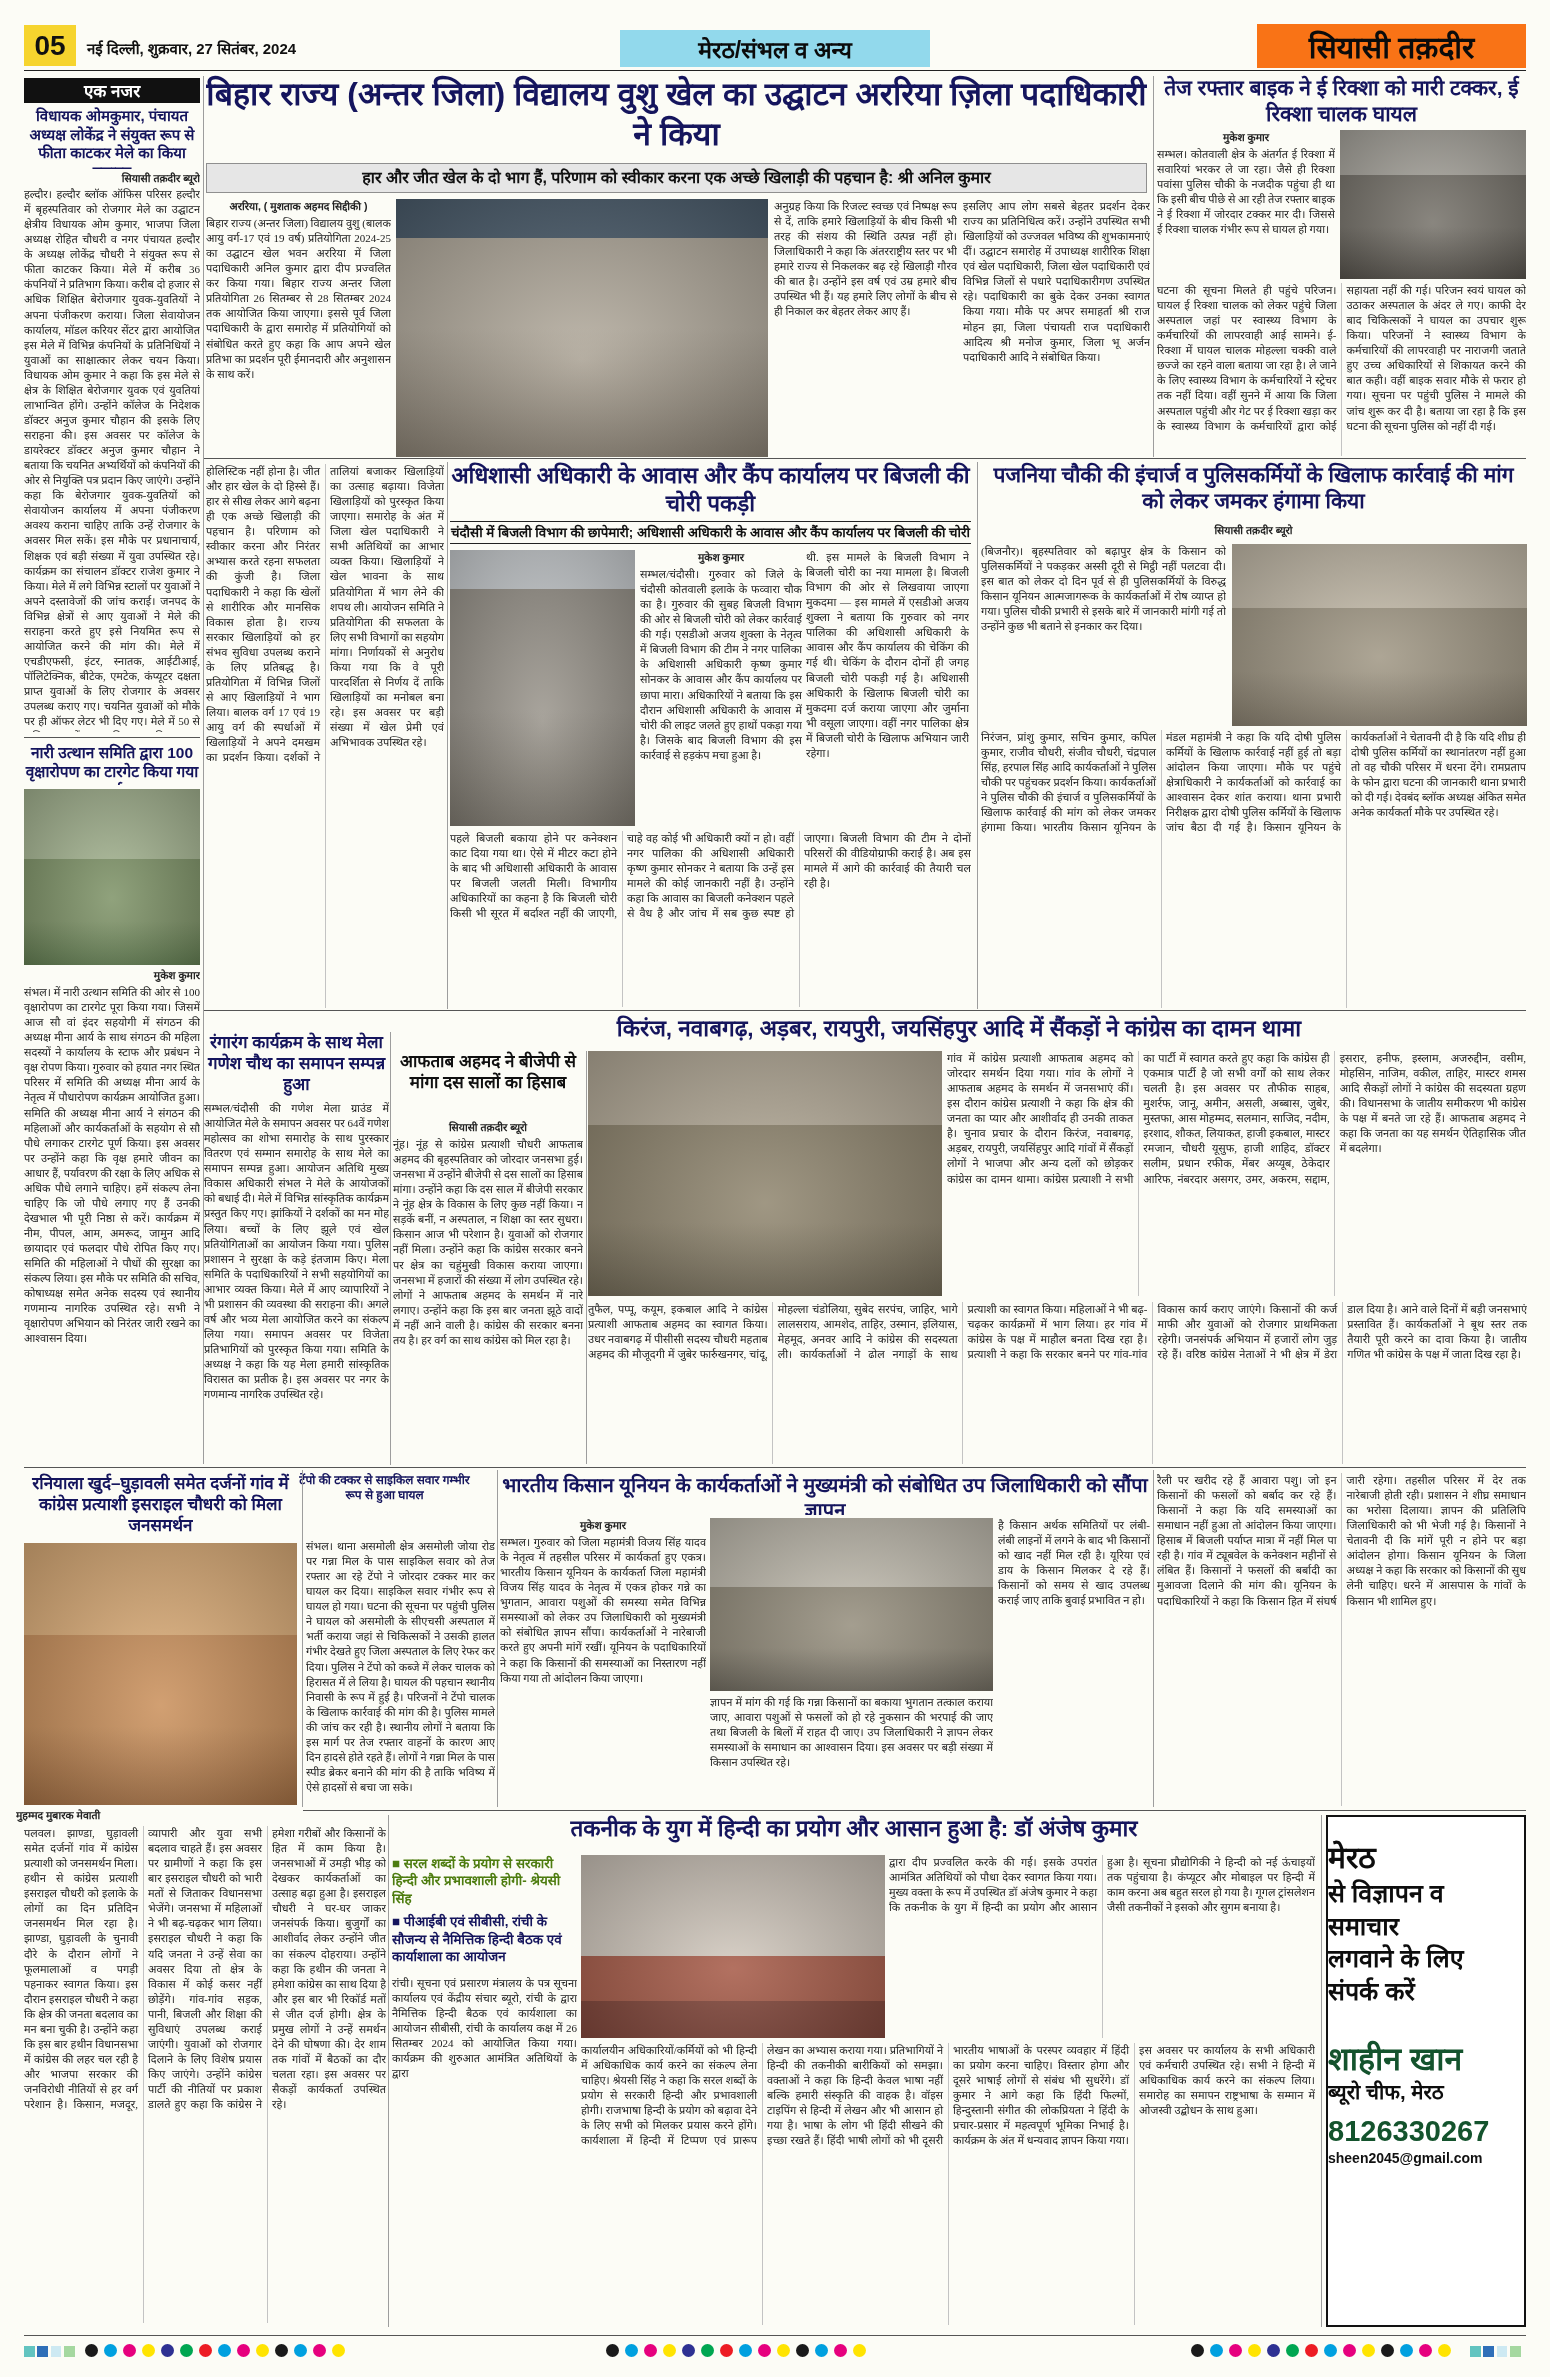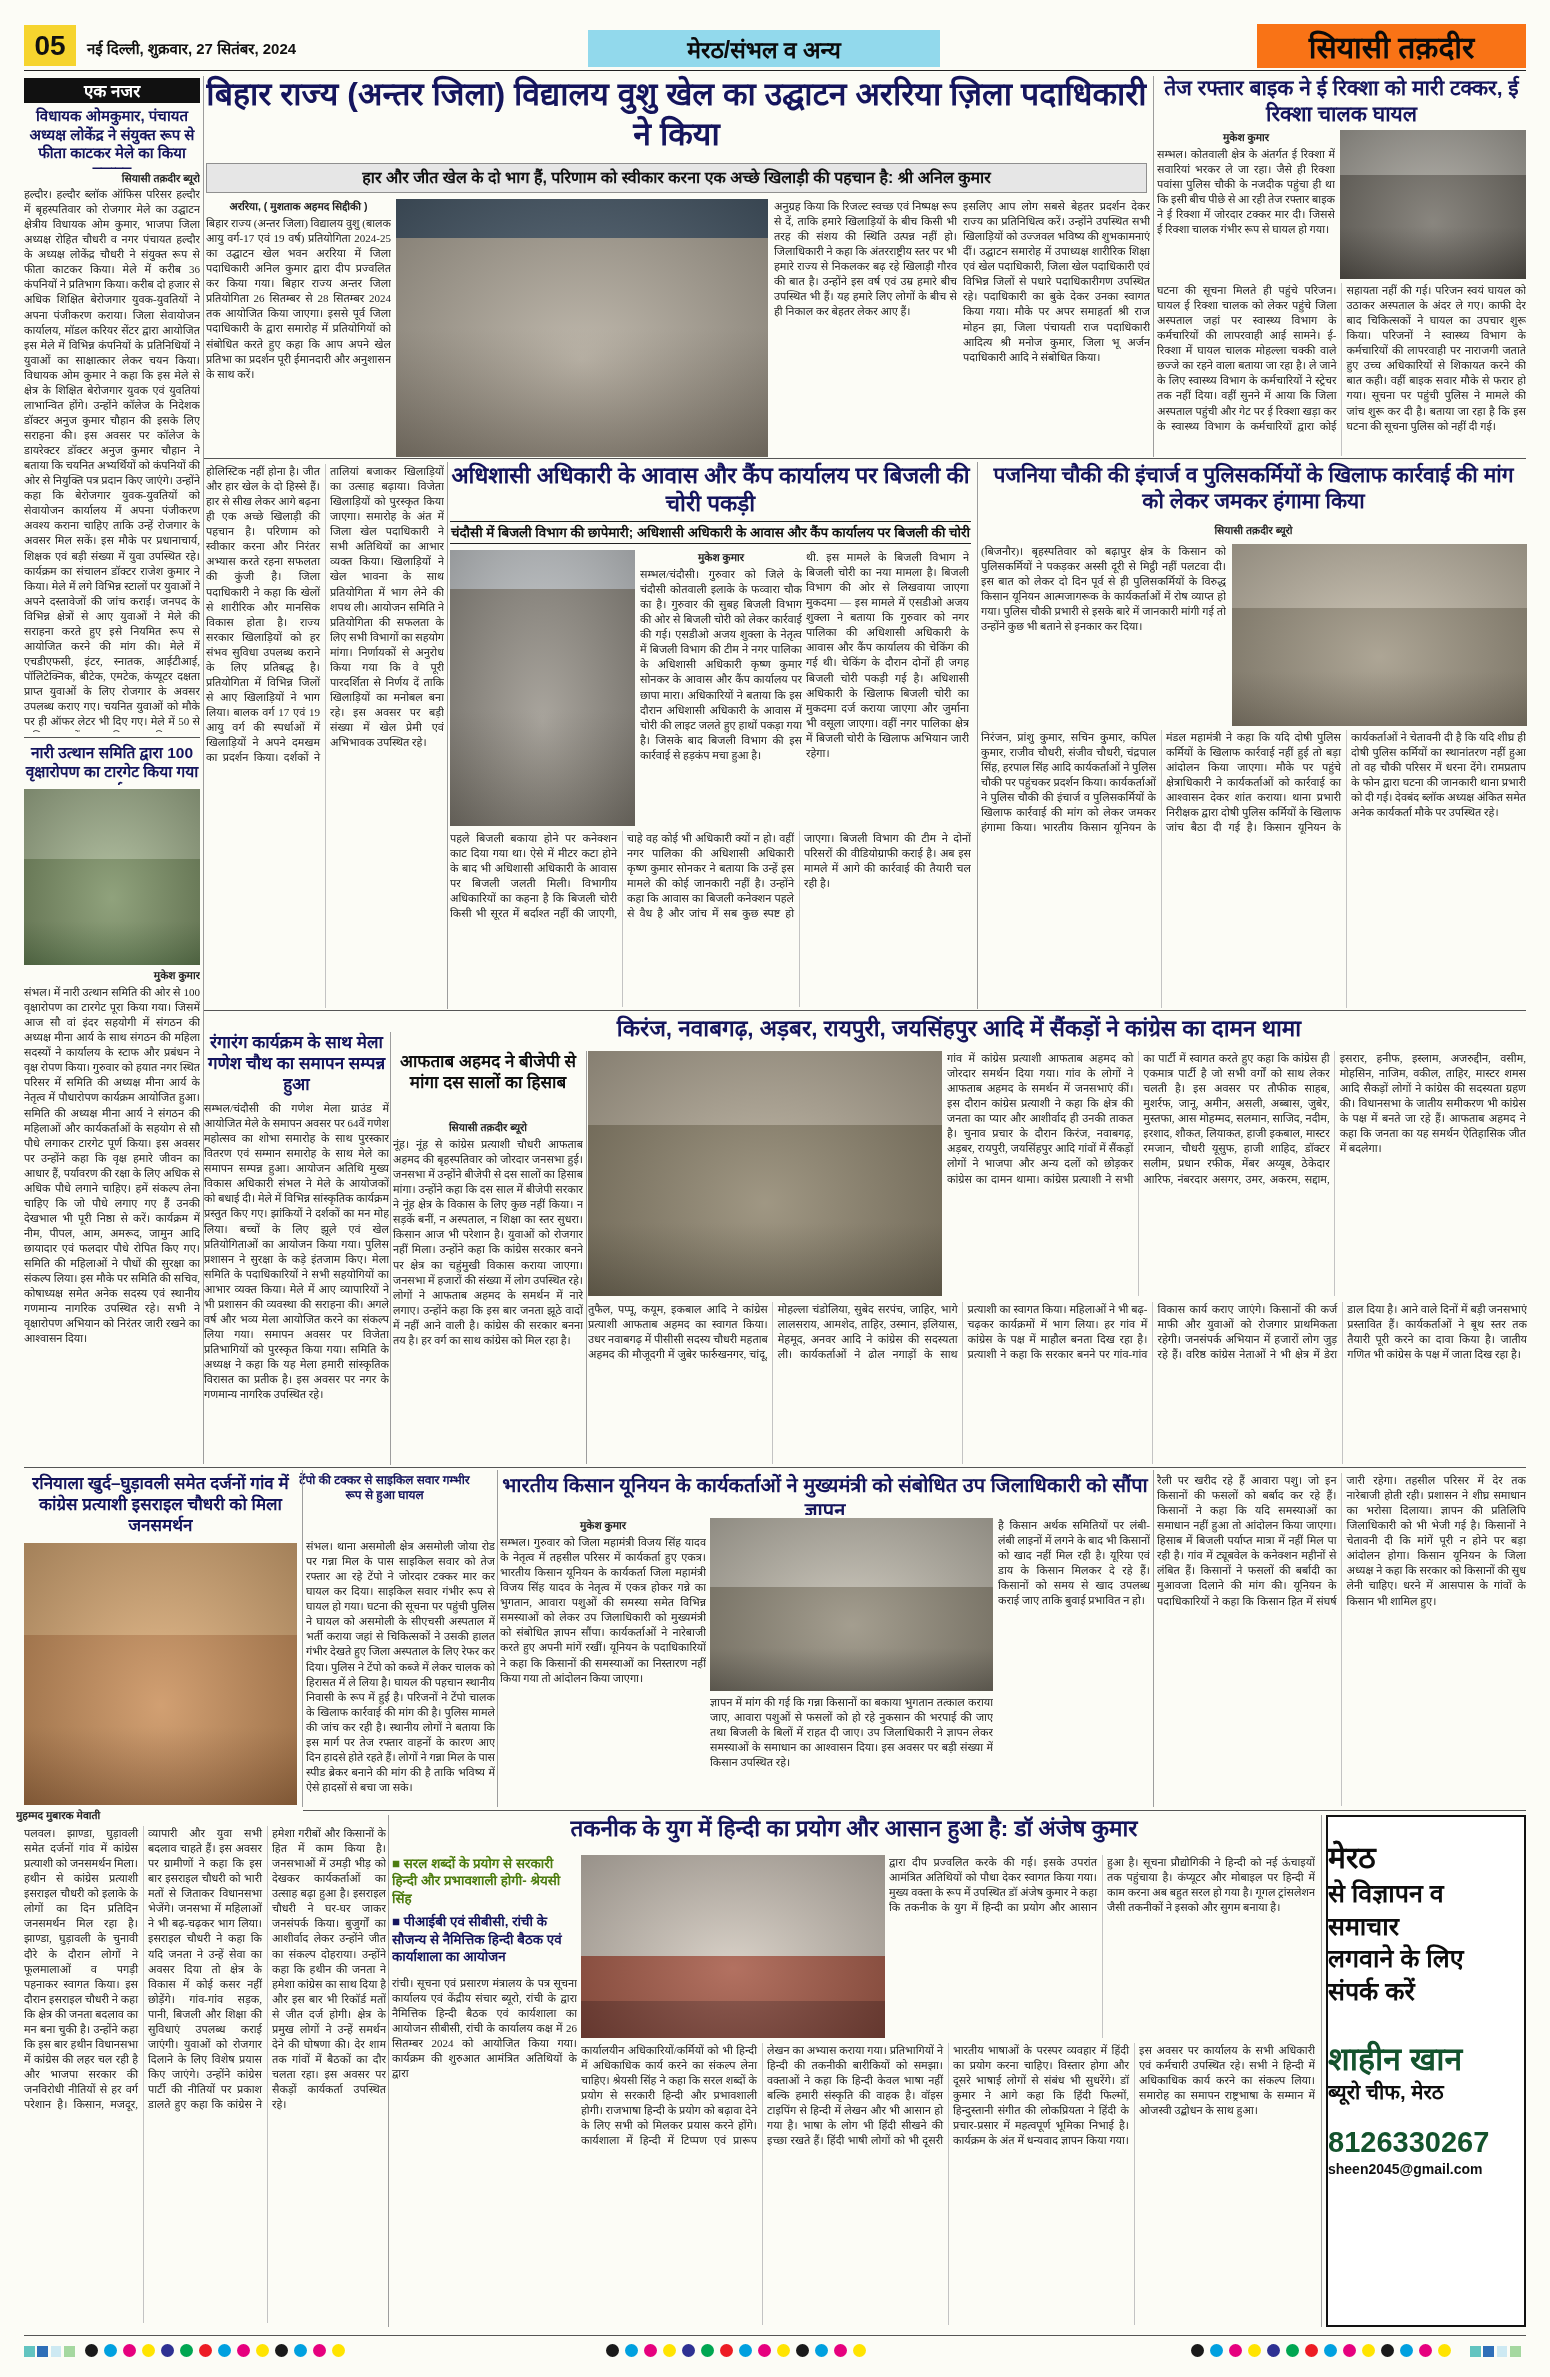--- a/index.html
+++ b/index.html
@@ -41,21 +41,21 @@
   .adbox .big{font-weight:700;font-size:25px;line-height:1.3;color:#0d0d0d}
   .adbox .red{color:#14532d;font-weight:700}
 </style>
 </head>
 <body>
 
 <div id="page">
 
   <div class="abs tag" style="left:24px;top:25px;width:52px;height:41px;background:#f6d42e;font-size:28px;color:#111">05</div>
   <div class="abs" style="left:87px;top:38px;font-family:'Liberation Sans',sans-serif;font-weight:700;font-size:15px;color:#111">नई दिल्ली, शुक्रवार, 27 सितंबर, 2024</div>
-  <div class="abs tag" style="left:588px;top:30px;width:352px;height:37px;background:#92d9ec;font-size:23px;color:#0b0b0b">मेरठ/संभल व अन्य</div>
+  <div class="abs tag" style="left:620px;top:30px;width:310px;height:37px;background:#92d9ec;font-size:23px;color:#0b0b0b">मेरठ/संभल व अन्य</div>
   <div class="abs tag" style="left:1257px;top:24px;width:269px;height:44px;background:#f97316;font-size:30px;color:#0b0b0b">सियासी तक़दीर</div>
   <div class="hline hline--thick" style="left:24px;top:70px;width:1502px"></div>
 
   <div class="abs tag" style="left:24px;top:78px;width:176px;height:25px;background:#111;color:#fff;font-size:17px">एक नजर</div>
 
   <div class="abs hl" style="left:24px;top:107px;width:176px;height:62px;font-size:15px">विधायक ओमकुमार, पंचायत अध्यक्ष लोकेंद्र ने संयुक्त रूप से फीता काटकर मेले का किया उद्घाटन</div>
   <div class="abs byline" style="left:24px;top:171px;width:176px;height:14px;text-align:right">सियासी तक़दीर ब्यूरो</div>
   <div class="abs body" style="left:24px;top:187px;width:176px;height:545px">हल्दौर। हल्दौर ब्लॉक ऑफिस परिसर हल्दौर में बृहस्पतिवार को रोजगार मेले का उद्घाटन क्षेत्रीय विधायक ओम कुमार, भाजपा जिला अध्यक्ष रोहित चौधरी व नगर पंचायत हल्दौर के अध्यक्ष लोकेंद्र चौधरी ने संयुक्त रूप से फीता काटकर किया। मेले में करीब 36 कंपनियों ने प्रतिभाग किया। करीब दो हजार से अधिक शिक्षित बेरोजगार युवक-युवतियों ने अपना पंजीकरण कराया। जिला सेवायोजन कार्यालय, मॉडल करियर सेंटर द्वारा आयोजित इस मेले में विभिन्न कंपनियों के प्रतिनिधियों ने युवाओं का साक्षात्कार लेकर चयन किया। विधायक ओम कुमार ने कहा कि इस मेले से क्षेत्र के शिक्षित बेरोजगार युवक एवं युवतियां लाभान्वित होंगे। उन्होंने कॉलेज के निदेशक डॉक्टर अनुज कुमार चौहान की इसके लिए सराहना की। इस अवसर पर कॉलेज के डायरेक्टर डॉक्टर अनुज कुमार चौहान ने बताया कि चयनित अभ्यर्थियों को कंपनियों की ओर से नियुक्ति पत्र प्रदान किए जाएंगे। उन्होंने कहा कि बेरोजगार युवक-युवतियों को सेवायोजन कार्यालय में अपना पंजीकरण अवश्य कराना चाहिए ताकि उन्हें रोजगार के अवसर मिल सकें। इस मौके पर प्रधानाचार्य, शिक्षक एवं बड़ी संख्या में युवा उपस्थित रहे। कार्यक्रम का संचालन डॉक्टर राजेश कुमार ने किया। मेले में लगे विभिन्न स्टालों पर युवाओं ने अपने दस्तावेजों की जांच कराई। जनपद के विभिन्न क्षेत्रों से आए युवाओं ने मेले की सराहना करते हुए इसे नियमित रूप से आयोजित करने की मांग की। मेले में एचडीएफसी, इंटर, स्नातक, आईटीआई, पॉलिटेक्निक, बीटेक, एमटेक, कंप्यूटर दक्षता प्राप्त युवाओं के लिए रोजगार के अवसर उपलब्ध कराए गए। चयनित युवाओं को मौके पर ही ऑफर लेटर भी दिए गए। मेले में 50 से अधिक युवाओं का प्राथमिक चयन किया गया।</div>
 
   <div class="hline" style="left:24px;top:737px;width:176px"></div>
@@ -140,21 +140,21 @@
   <div class="abs body cols2" style="left:889px;top:1855px;width:426px;height:183px">द्वारा दीप प्रज्वलित करके की गई। इसके उपरांत आमंत्रित अतिथियों को पौधा देकर स्वागत किया गया। मुख्य वक्ता के रूप में उपस्थित डॉ अंजेष कुमार ने कहा कि तकनीक के युग में हिन्दी का प्रयोग और आसान हुआ है। सूचना प्रौद्योगिकी ने हिन्दी को नई ऊंचाइयों तक पहुंचाया है। कंप्यूटर और मोबाइल पर हिन्दी में काम करना अब बहुत सरल हो गया है। गूगल ट्रांसलेशन जैसी तकनीकों ने इसको और सुगम बनाया है।</div>
   <div class="abs body cols4" style="left:581px;top:2043px;width:734px;height:282px">कार्यालयीन अधिकारियों/कर्मियों को भी हिन्दी में अधिकाधिक कार्य करने का संकल्प लेना चाहिए। श्रेयसी सिंह ने कहा कि सरल शब्दों के प्रयोग से सरकारी हिन्दी और प्रभावशाली होगी। राजभाषा हिन्दी के प्रयोग को बढ़ावा देने के लिए सभी को मिलकर प्रयास करने होंगे। कार्यशाला में हिन्दी में टिप्पण एवं प्रारूप लेखन का अभ्यास कराया गया। प्रतिभागियों ने हिन्दी की तकनीकी बारीकियों को समझा। वक्ताओं ने कहा कि हिन्दी केवल भाषा नहीं बल्कि हमारी संस्कृति की वाहक है। वॉइस टाइपिंग से हिन्दी में लेखन और भी आसान हो गया है। भाषा के लोग भी हिंदी सीखने की इच्छा रखते हैं। हिंदी भाषी लोगों को भी दूसरी भारतीय भाषाओं के परस्पर व्यवहार में हिंदी का प्रयोग करना चाहिए। विस्तार होगा और दूसरे भाषाई लोगों से संबंध भी सुधरेंगे। डॉ कुमार ने आगे कहा कि हिंदी फिल्मों, हिन्दुस्तानी संगीत की लोकप्रियता ने हिंदी के प्रचार-प्रसार में महत्वपूर्ण भूमिका निभाई है। कार्यक्रम के अंत में धन्यवाद ज्ञापन किया गया। इस अवसर पर कार्यालय के सभी अधिकारी एवं कर्मचारी उपस्थित रहे। सभी ने हिन्दी में अधिकाधिक कार्य करने का संकल्प लिया। समारोह का समापन राष्ट्रभाषा के सम्मान में ओजस्वी उद्बोधन के साथ हुआ।</div>
 
   <div class="adbox" style="left:1326px;top:1815px;width:200px;height:512px;padding-top:21px">
       <div class="big" style="font-size:30px">मेरठ</div>
       <div class="big">से विज्ञापन व</div>
       <div class="big">समाचार</div>
       <div class="big">लगवाने के लिए</div>
       <div class="big" style="margin-bottom:32px">संपर्क करें</div>
       <div class="red" style="font-size:32px;line-height:1.25">शाहीन खान</div>
-      <div class="big" style="font-size:20.4px;margin-bottom:18px">ब्यूरो चीफ, मेरठ</div>
+      <div class="big" style="font-size:20.4px;margin-bottom:7px">ब्यूरो चीफ, मेरठ</div>
       <div class="red" style="font-size:29px;line-height:1.3">8126330267</div>
       <div style="font-size:14px;font-weight:700;color:#111">sheen2045@gmail.com</div>
   </div>
 
   <div class="vline" style="left:203px;top:76px;height:1388px"></div>
   <div class="vline" style="left:1153px;top:76px;height:381px"></div>
   <div class="vline" style="left:447px;top:462px;height:547px"></div>
   <div class="vline" style="left:977px;top:462px;height:547px"></div>
   <div class="vline" style="left:390px;top:1032px;height:433px"></div>
   <div class="vline" style="left:586px;top:1051px;height:413px"></div>

